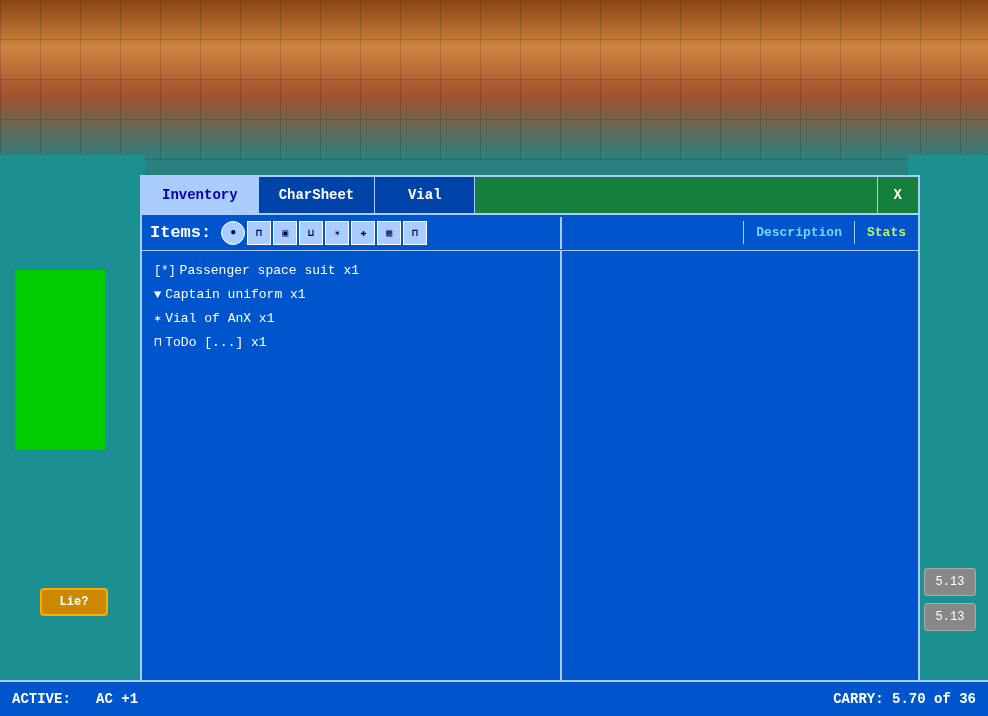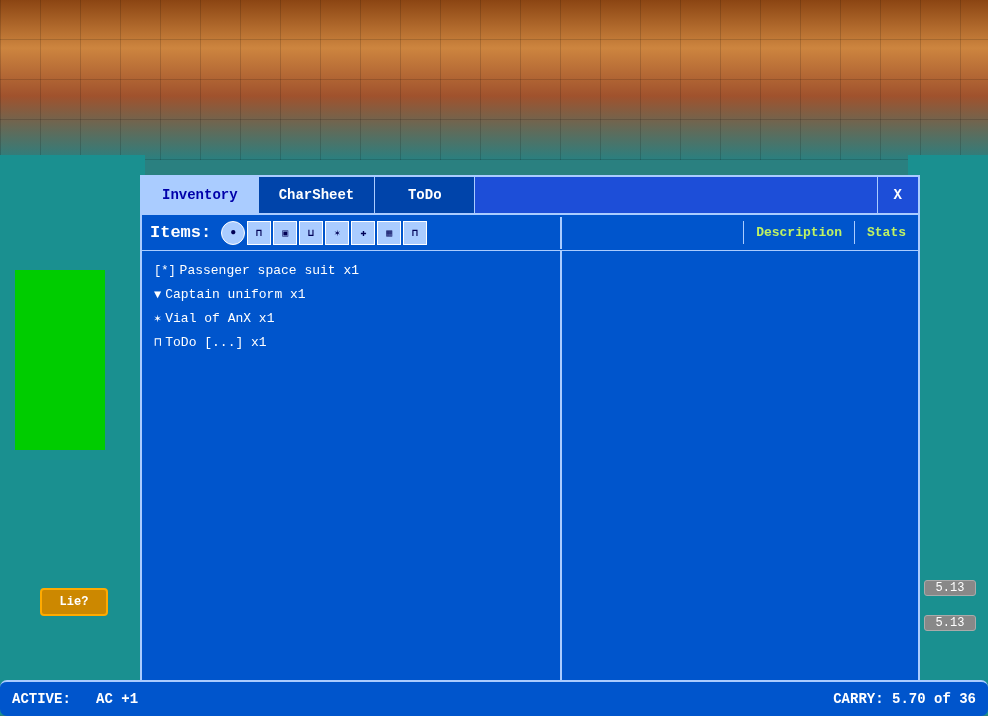--- a/index.html
+++ b/index.html
@@ -71,21 +71,20 @@
     .bottom-bar {
       position: absolute;
       bottom: 0; left: 0; right: 0;
       height: 36px;
       background: #0055cc;
       border-top: 2px solid #aaccff;
       display: flex;
       align-items: center;
       padding: 0 12px;
       justify-content: space-between;
-      border-radius: 7px;
     }
 
     .bottom-bar-text {
       color: #ffffff;
       font-size: 14px;
       font-weight: bold;
       font-family: 'Courier New', Courier, monospace;
     }
 
     
@@ -97,21 +96,21 @@
       height: 520px;
       background: #0055cc;
       border: 2px solid #aaccff;
     }
 
     
     .tab-bar {
       display: flex;
       align-items: stretch;
       height: 38px;
-      background: #1d4ed8;
+      background: #15803d;
       border-bottom: 2px solid #aaccff;
     }
 
     .tab {
       display: flex;
       align-items: center;
       justify-content: center;
       padding: 0 20px;
       cursor: pointer;
       font-family: 'Courier New', Courier, monospace;
@@ -184,21 +183,21 @@
       font-family: 'Courier New', Courier, monospace;
       font-size: 13px;
       font-weight: bold;
       cursor: pointer;
       color: #bef264;
       background: #0055cc;
       border-left: 1px solid #aaccff;
     }
 
     .desc-stats-tab.active {
-      color: #bef264;
+      color: #7dd3fc;
       margin-left: 39px;
     }
 
     
     .top-controls {
       display: flex;
       align-items: center;
       border-bottom: 1px solid #aaccff;
       min-height: 36px;
       background: #0055cc;
@@ -313,21 +312,21 @@
       font-size: 12px;
       font-weight: bold;
       cursor: pointer;
     }
 
     
     .side-number {
       position: absolute;
       right: 12px;
       width: 52px;
-      height: 16px;
+      height: 28px;
       background: #888888;
       border: 1px solid #aaaaaa;
       border-radius: 3px;
       display: flex;
       align-items: center;
       justify-content: center;
       color: #ffffff;
       font-family: 'Courier New', Courier, monospace;
       font-size: 12px;
     }
@@ -354,21 +353,21 @@
   <div class="lie-button">Lie?</div>
 
   <div class="side-number side-number-1">5.13</div>
   <div class="side-number side-number-2">5.13</div>
 
   <div class="dialog-window">
 
     <div class="tab-bar">
       <div class="tab active">Inventory</div>
       <div class="tab">CharSheet</div>
-      <div class="tab">ToDo</div>
+      <div class="tab">Vial</div>
       <div class="tab-close">X</div>
     </div>
 
     <div class="top-controls">
       <div class="left-controls">
         <span class="items-label">Items:</span>
 
         <div class="filter-icon filter-icon-circle">●</div>
         <div class="filter-icon">⊓</div>
         <div class="filter-icon">▣</div>

